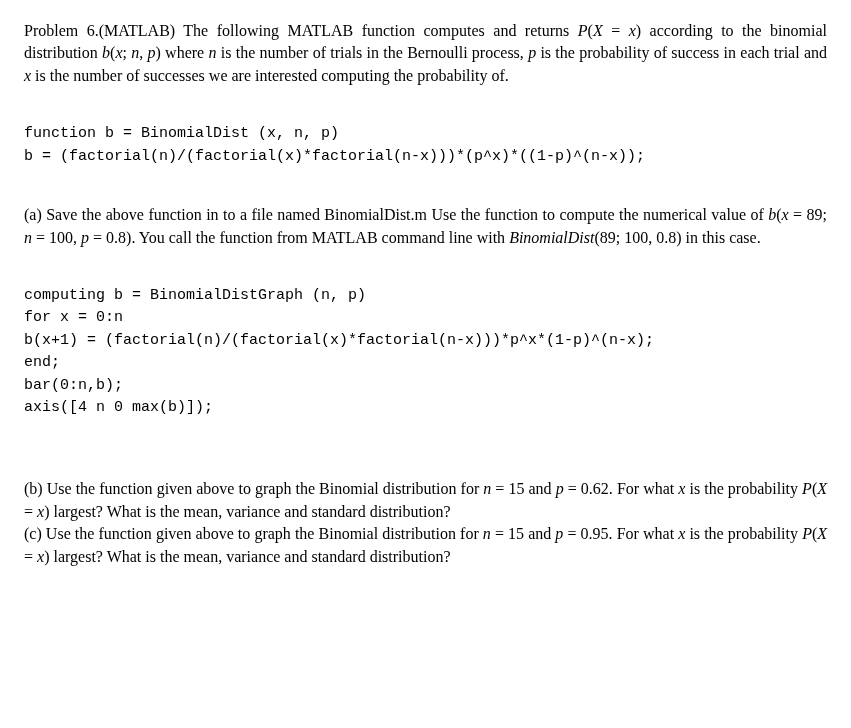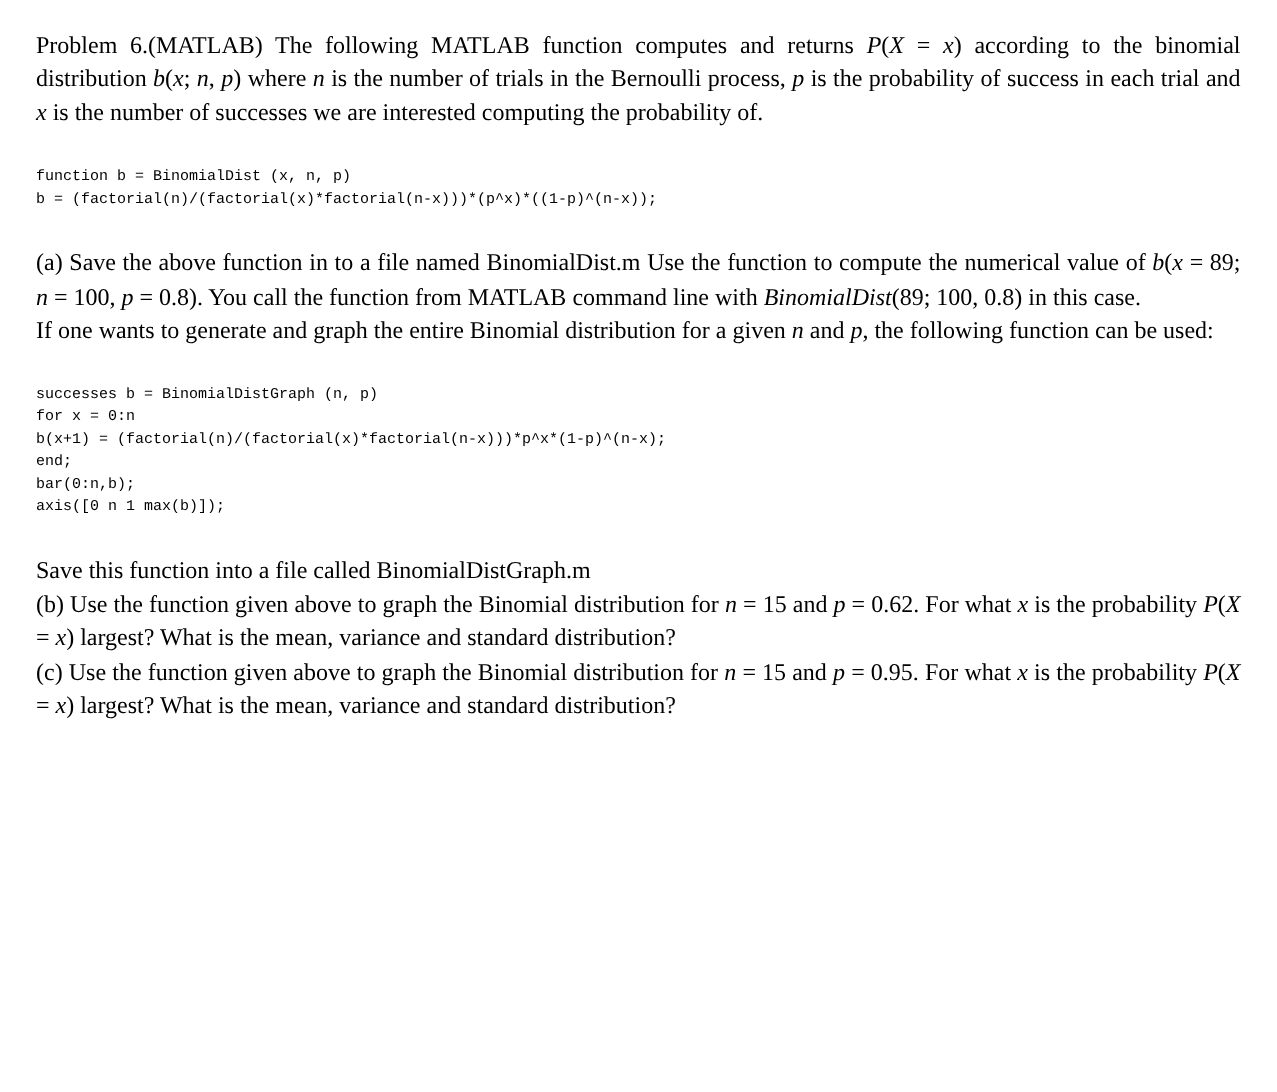--- a/index.html
+++ b/index.html
@@ -17,23 +17,23 @@
       margin-bottom: 0;
     }
     .bold {
       font-weight: normal;
     }
     .italic {
       font-style: italic;
     }
     .code-block {
       font-family: "Courier New", Courier, monospace;
-      font-size: 10px;
+      font-size: 15px;
       white-space: pre;
-      margin: 24px 0;
+      margin: 36px 0;
       line-height: 1.5;
     }
     .section {
       margin-top: 14px;
     }
     .math-var {
       font-style: italic;
       font-family: "Times New Roman", Times, serif;
     }
   </style>
@@ -42,32 +42,31 @@
 
 <div class="paragraph">
   <span class="bold">Problem 6.(MATLAB)</span><span> The following MATLAB function computes and returns <span class="math-var">P</span>(<span class="math-var">X</span> = <span class="math-var">x</span>) according to the binomial distribution <span class="math-var">b</span>(<span class="math-var">x</span>; <span class="math-var">n</span>, <span class="math-var">p</span>) where <span class="math-var">n</span> is the number of trials in the Bernoulli process, <span class="math-var">p</span> is the probability of success in each trial and <span class="math-var">x</span> is the number of successes we are interested computing the probability of.</span>
 </div>
 
 <div class="code-block"><span>function b = BinomialDist (x, n, p)</span>
 <span>b = (factorial(n)/(factorial(x)*factorial(n-x)))*(p^x)*((1-p)^(n-x));</span></div>
 
 <div class="paragraph section">
   <span>(a) Save the above function in to a file named BinomialDist.m Use the function to compute the numerical value of <span class="math-var">b</span>(<span class="math-var">x</span> = 89; <span class="math-var">n</span> = 100, <span class="math-var">p</span> = 0.8). You call the function from MATLAB command line with <span class="italic">BinomialDist</span>(89; 100, 0.8) in this case.</span><br>
-  <span>If one wants to generate and graph the entire Binomial distribution for a given <span class="math-var">n</span> and <span class="math-var">p</span>, the following function can be used:</span>
 </div>
 
-<div class="code-block"><span>successes b = BinomialDistGraph (n, p)</span>
+<div class="code-block"><span>computing b = BinomialDistGraph (n, p)</span>
 <span>for x = 0:n</span>
 <span>b(x+1) = (factorial(n)/(factorial(x)*factorial(n-x)))*p^x*(1-p)^(n-x);</span>
 <span>end;</span>
 <span>bar(0:n,b);</span>
-<span>axis([0 n 1 max(b)]);</span></div>
+<span>axis([4 n 0 max(b)]);</span></div>
 
 <div class="paragraph section">
-  <span>Save this function into a file called BinomialDistGraph.m</span><br>
+  <br>
 </div>
 
 <div class="paragraph">
   <span>(b) Use the function given above to graph the Binomial distribution for <span class="math-var">n</span> = 15 and <span class="math-var">p</span> = 0.62. For what <span class="math-var">x</span> is the probability <span class="math-var">P</span>(<span class="math-var">X</span> = <span class="math-var">x</span>) largest? What is the mean, variance and standard distribution?</span>
 </div>
 
 <div class="paragraph">
   <span>(c) Use the function given above to graph the Binomial distribution for <span class="math-var">n</span> = 15 and <span class="math-var">p</span> = 0.95. For what <span class="math-var">x</span> is the probability <span class="math-var">P</span>(<span class="math-var">X</span> = <span class="math-var">x</span>) largest? What is the mean, variance and standard distribution?</span>
 </div>
 

